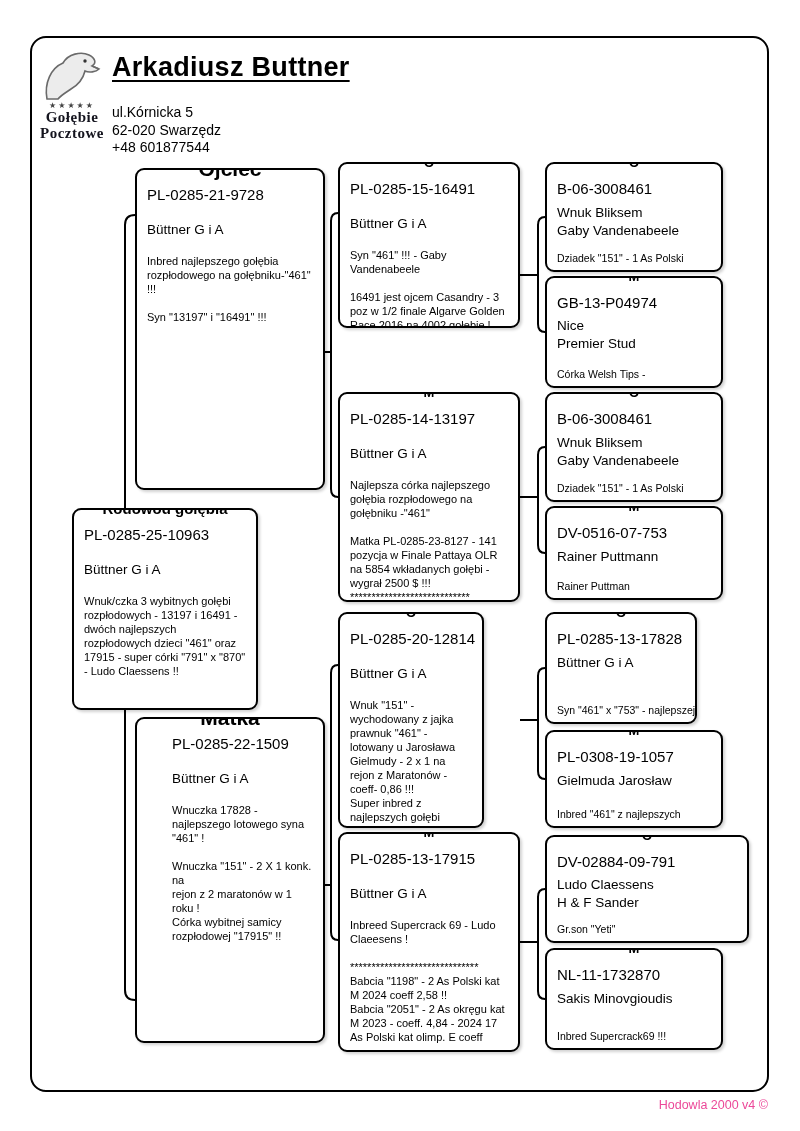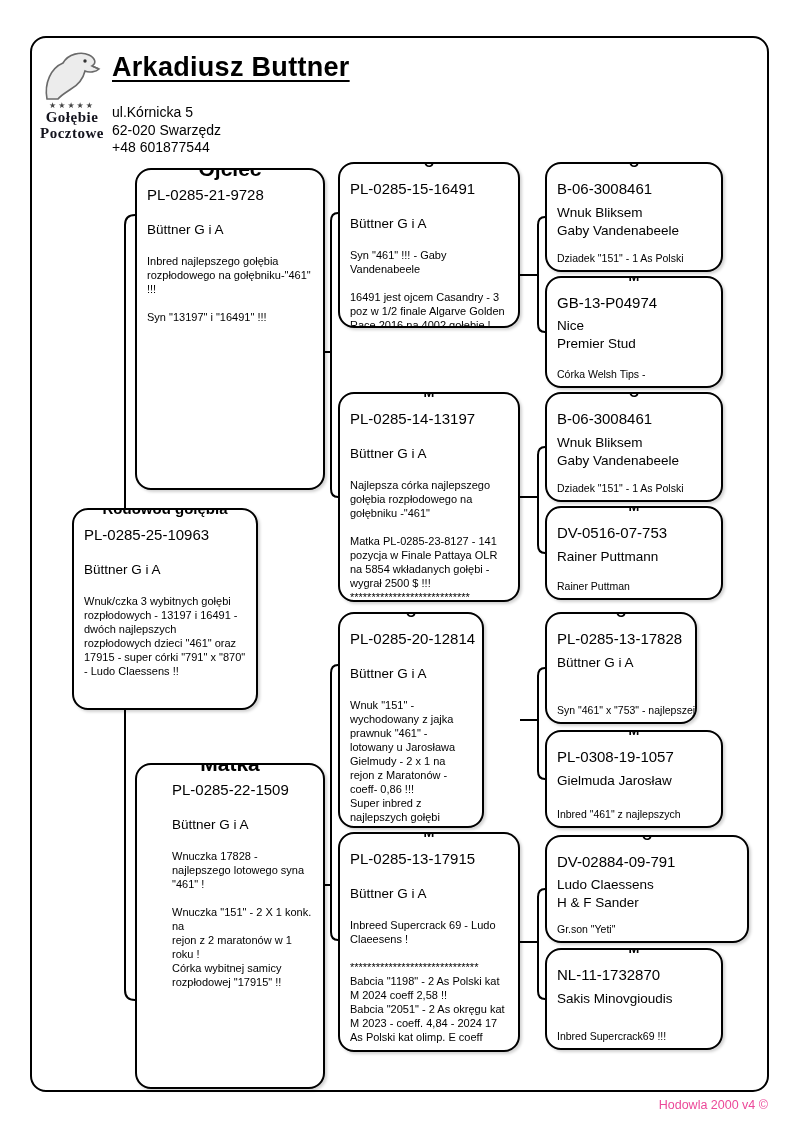--- a/index.html
+++ b/index.html
@@ -23,21 +23,21 @@
     font-size:15px; line-height:1.05; color:#14141e; letter-spacing:0.5px;
   }
   .owner-block { position:absolute; left:112px; top:52px; z-index:2; }
   .breeder-name {
     font-size:27px; font-weight:bold; letter-spacing:0.3px;
     text-decoration:underline; text-underline-offset:4px; margin-bottom:21px;
   }
   .addr { font-size:14px; line-height:1.25; }
   
   .pbox {
-    position:absolute; background:#fff; border:2px solid #000; border-radius:16px;
+    position:absolute; background:#fff; border:2px solid #000; border-radius:9px;
     padding:16px 10px 8px; z-index:2; overflow:hidden;
     box-shadow:2px 2px 3px rgba(0,0,0,0.18);
   }
   .pbox-label {
     position:absolute; top:0; left:50%; transform:translate(-50%,-58%);
     background:#fff; padding:0 6px; font-weight:bold; white-space:nowrap; line-height:1;
   }
   .label-xl { font-size:21px; }
   .label-md { font-size:15px; }
   .label-sm { font-size:13px; }
@@ -95,21 +95,21 @@
 Syn "13197" i "16491" !!!</div>
 </section>
 
 <section class="pbox" style="left:72px; top:508px; width:186px; height:202px;">
   <span class="pbox-label label-md">Rodowód gołębia</span>
   <div class="ring">PL-0285-25-10963</div>
   <div class="owner-name">Büttner G i A</div>
   <div class="desc">Wnuk/czka 3 wybitnych gołębi rozpłodowych - 13197 i 16491 - dwóch najlepszych rozpłodowych dzieci "461" oraz 17915 - super córki "791" x "870" - Ludo Claessens !!</div>
 </section>
 
-<section class="pbox" style="left:135px; top:763px; width:190px; height:326px;padding-left:35px;">
+<section class="pbox" style="left:135px; top:717px; width:190px; height:326px;padding-left:35px;">
   <span class="pbox-label label-xl">Matka</span>
   <div class="ring">PL-0285-22-1509</div>
   <div class="owner-name">Büttner G i A</div>
   <div class="desc">Wnuczka 17828 - najlepszego lotowego syna "461" !
 
 Wnuczka "151" - 2 X 1 konk. na
 rejon z 2 maratonów w 1 roku !
 Córka  wybitnej samicy rozpłodowej "17915" !!</div>
 </section>
 

